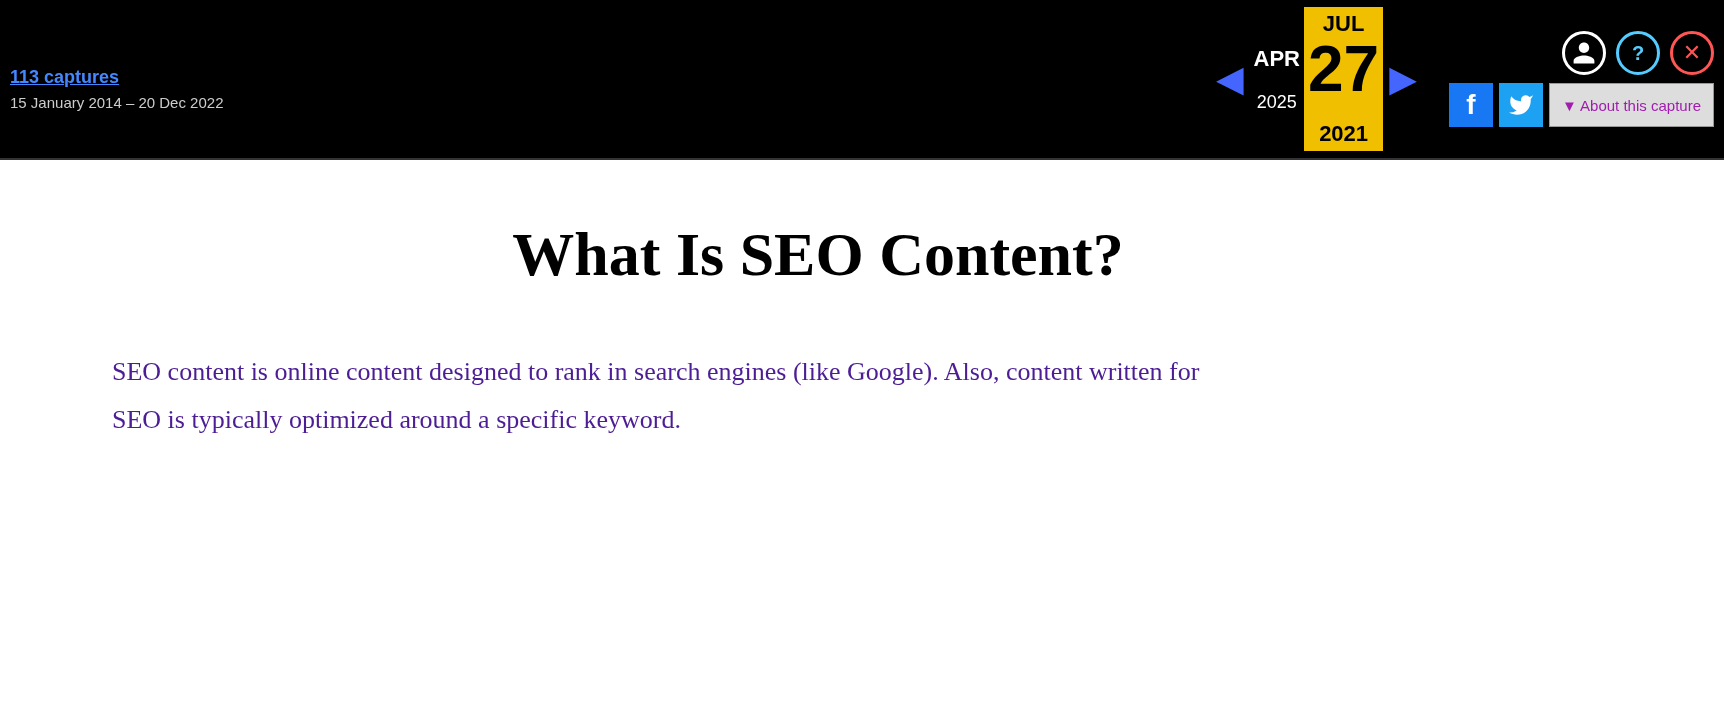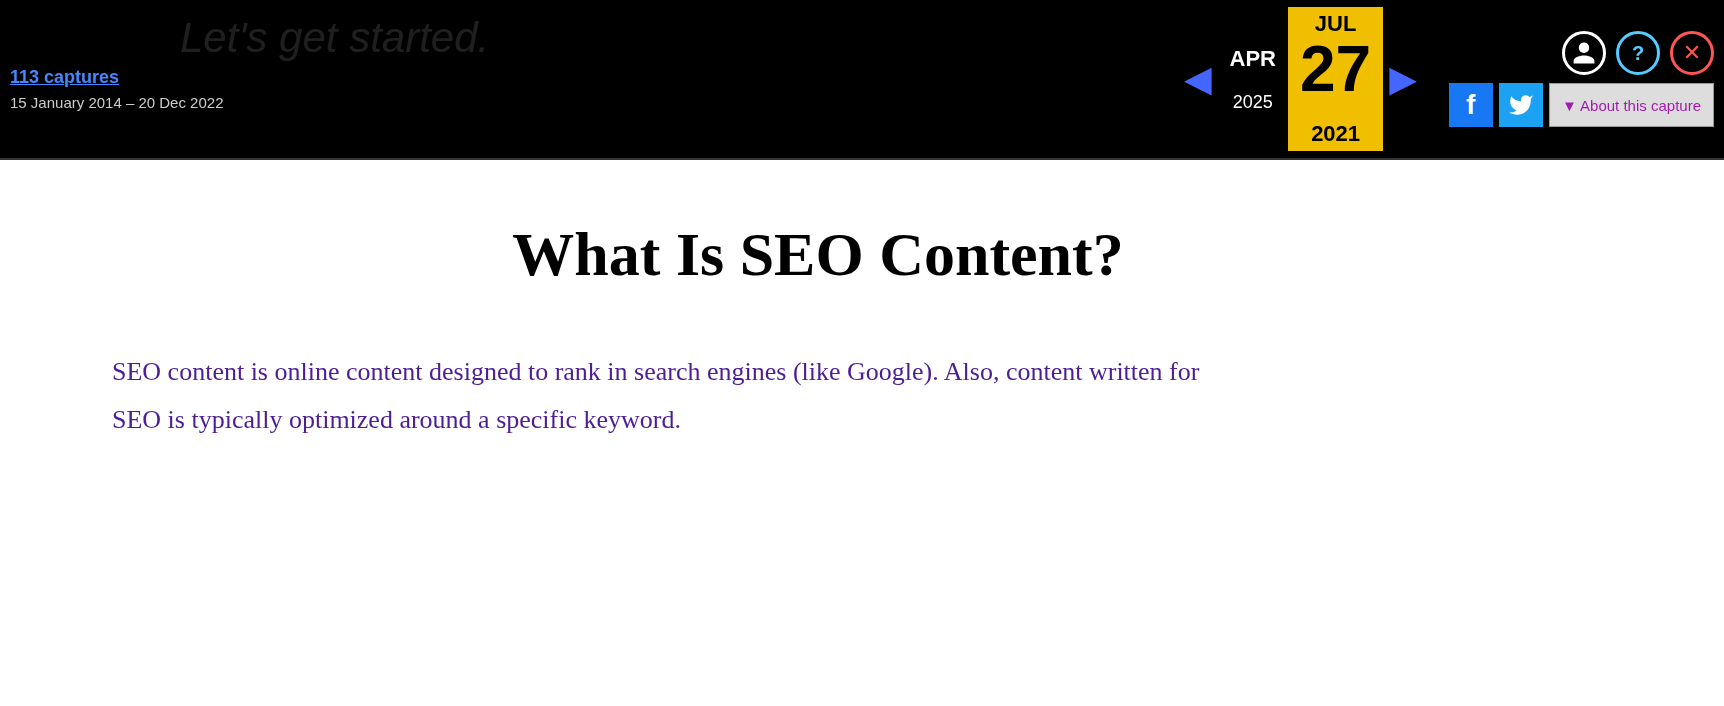--- a/index.html
+++ b/index.html
@@ -94,21 +94,21 @@
       gap: 0;
       margin-left: auto;
     }
 
     .wb-month {
       display: flex;
       flex-direction: column;
       align-items: center;
       color: #fff;
       font-family: Arial, sans-serif;
-      padding: 4px 12px;
+      padding: 4px 4px;
       justify-content: space-between;
     }
 
     .wb-month-name {
       font-size: 22px;
       font-weight: bold;
     }
 
     .wb-month-year {
       font-size: 18px;
@@ -265,21 +265,20 @@
       line-height: 1.85;
       max-width: 1100px;
       font-family: Georgia, serif;
     }
   </style>
 </head>
 <body>
 
 <div class="wb-toolbar">
 
-  <div class="wb-background-text">Let's get started.</div>
 
   <div class="wb-left">
     <div style="margin-top:20px;">
       <a class="wb-captures-link">113 captures</a>
     </div>
     <div class="wb-captures-date">15 January 2014 – 20 Dec 2022</div>
   </div>
 
   <div class="wb-calendar">
 

